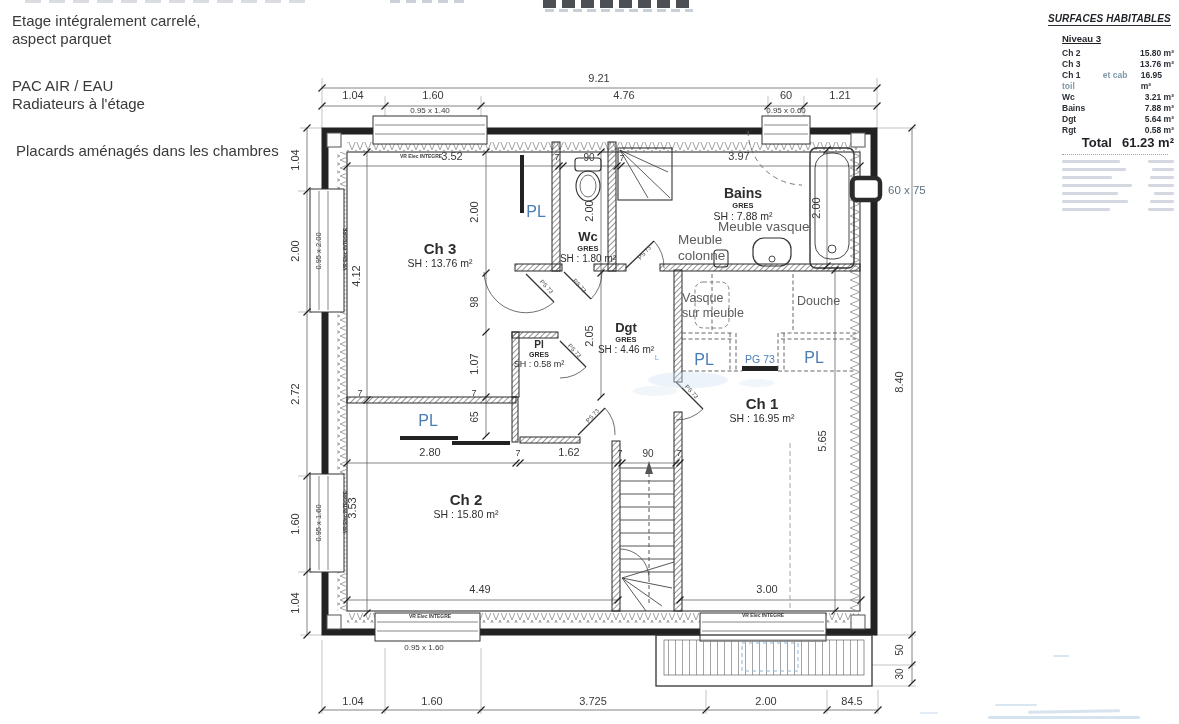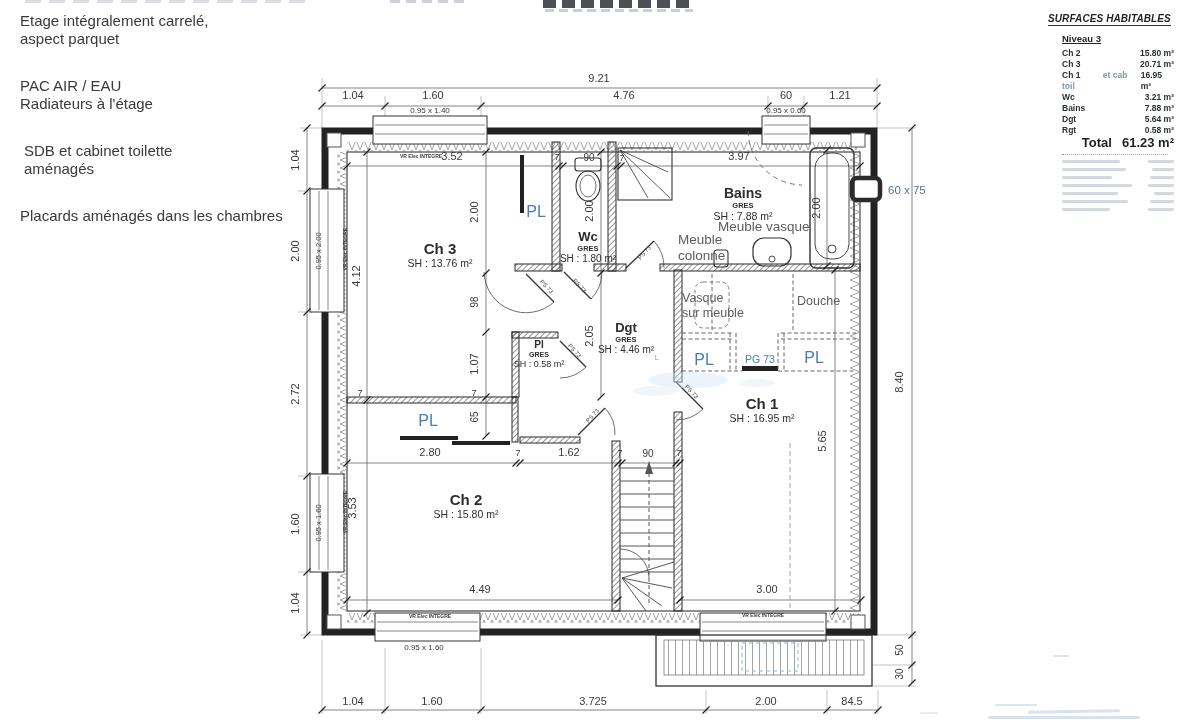--- a/index.html
+++ b/index.html
@@ -1,19 +1,19 @@
 <!DOCTYPE html>
 <html><head>
 <meta charset="utf-8">
 <style>
   html,body{margin:0;padding:0;background:#fff;}
   #screen{position:relative;width:1179px;height:724px;background:#fff;overflow:hidden;
           font-family:"Liberation Sans",sans-serif;}
   
-  #notes{position:absolute;left:20px;top:12px;width:305px;color:#3a3a3a;}
+  #notes{position:absolute;left:12px;top:12px;width:305px;color:#3a3a3a;}
   .note{font-size:15px;line-height:18px;white-space:pre-line;margin-bottom:29px;}
   .note:nth-child(3){padding-left:4px;}
   
   #plan-svg{position:absolute;left:0;top:0;}
   #plan-svg text{font-family:"Liberation Sans",sans-serif;}
   
   #surface-table{position:absolute;left:1048px;top:8px;width:126px;color:#1e2126;}
   #st-title{font-size:10px;font-weight:700;border-bottom:1.5px solid #2a2f36;display:inline-block;padding-bottom:1px;letter-spacing:.1px;font-style:italic;}
   #st-level{font-size:9.5px;font-weight:700;margin:7px 0 4px 14px;text-decoration:underline;}
   .trow{display:flex;justify-content:space-between;margin-left:14px;font-size:8.5px;font-weight:600;line-height:11px;color:#2a2f36;}
@@ -40,22 +40,20 @@
   <div class="clip" id="clip-left"></div>
   <div class="clip" id="clip-mid-faint"></div>
   <div class="clip" id="clip-center"></div>
   <div class="clip" id="clip-center2"></div>
 
   <div id="notes">
       <div class="note">Etage intégralement carrelé,
 aspect parquet</div>
       <div class="note">PAC AIR / EAU
 Radiateurs à l'étage</div>
-      <div class="note">SDB et cabinet toilette
-aménagés</div>
       <div class="note">Placards aménagés dans les chambres</div>
     </div>
 
   <svg id="plan-svg" width="1179" height="724" viewBox="0 0 1179 724">
     <defs>
       <pattern id="ins" width="8" height="10" patternUnits="userSpaceOnUse">
         <path d="M0,10 L4,0 L8,10" stroke="#8a8a8a" fill="none" stroke-width="0.8"></path>
       </pattern>
       <pattern id="insv" width="10" height="8" patternUnits="userSpaceOnUse">
         <path d="M0,0 L10,4 L0,8" stroke="#8a8a8a" fill="none" stroke-width="0.8"></path>
@@ -321,21 +319,21 @@
   <div id="surface-table">
     <div id="st-title">SURFACES HABITABLES</div>
     <div id="st-level">Niveau 3</div>
     <div id="table-rows">
         <div class="trow">
           <span>Ch 2</span>
           <span>15.80 m²</span>
         </div>
         <div class="trow">
           <span>Ch 3</span>
-          <span>20.71 m²</span>
+          <span>13.76 m²</span>
         </div>
         <div class="trow">
           <span>Ch 1<i class="muted"> et cab toil</i></span>
           <span>16.95 m²</span>
         </div>
         <div class="trow">
           <span>Wc</span>
           <span>3.21 m²</span>
         </div>
         <div class="trow">

